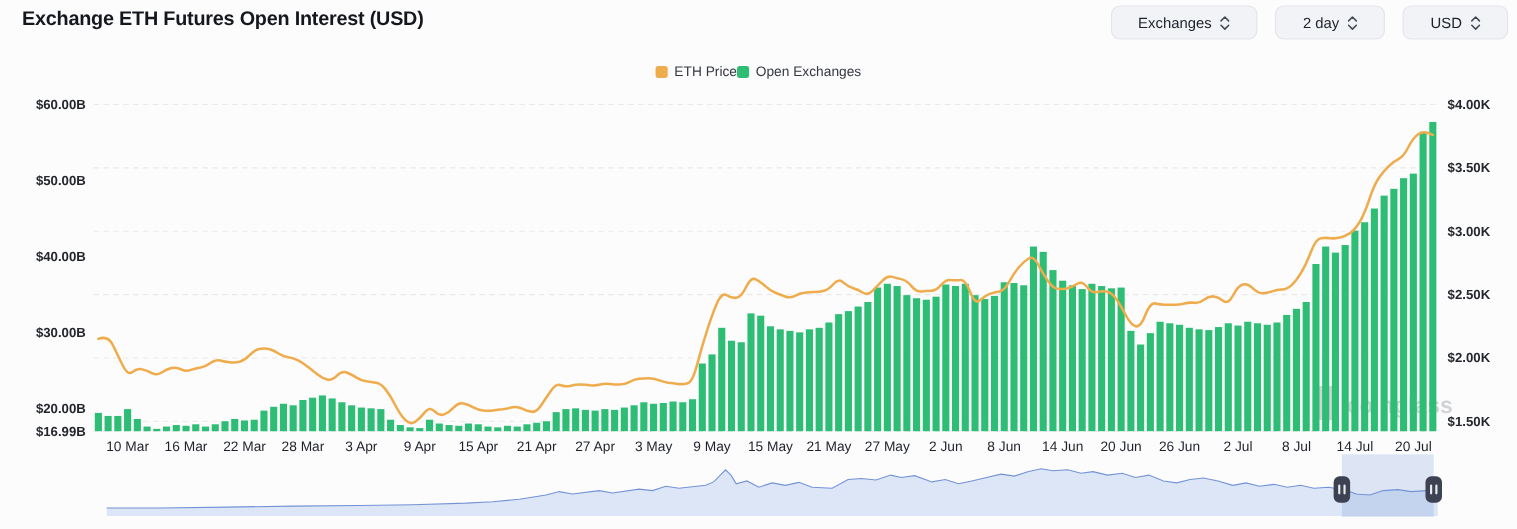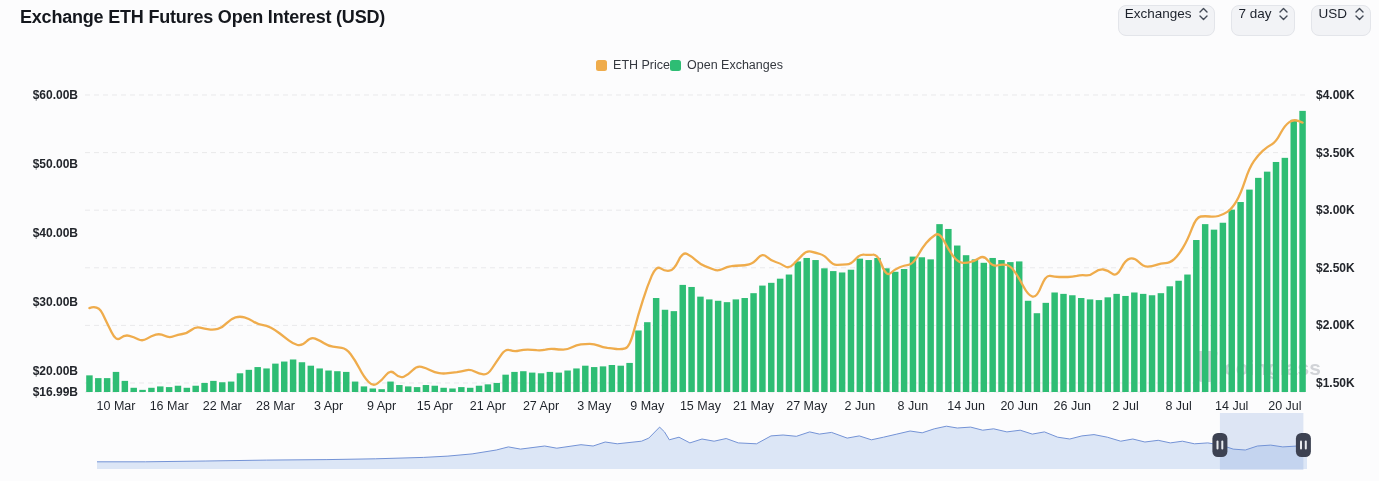--- a/index.html
+++ b/index.html
@@ -1,21 +1,21 @@
 <!DOCTYPE html>
 <html><head>
 <meta charset="utf-8">
 <style>
   html,body{margin:0;padding:0;background:#fdfdfe;}
   .app{position:relative;width:1379px;height:481px;background:#fcfcfd;overflow:hidden;
        font-family:"Liberation Sans",sans-serif;}
   .page-title{position:absolute;left:20px;top:7px;margin:0;font-size:18px;font-weight:700;
        color:#14171d;letter-spacing:-0.2px;}
   .controls{position:absolute;right:8px;top:5px;display:flex;gap:16px;}
-  .ctrl{display:flex;gap:8px;height:31px;padding:0 6px;background:#f2f3f6;
+  .ctrl{display:flex;align-items:center;gap:8px;height:31px;padding:0 24px;background:#f2f3f6;
        border:1px solid #e3e5ea;border-radius:8px;font-size:13.5px;color:#1c212b;cursor:pointer;
        font-family:inherit;}
   .ctrl svg{display:block;}
   .legend{position:absolute;top:58px;left:0;right:0;display:flex;justify-content:center;
        font-size:12.5px;color:#34383f;}
   .legend-item{display:flex;align-items:center;gap:6px;cursor:pointer;}
   .swatch{width:11px;height:11px;border-radius:2.5px;display:inline-block;background:#ccc;}
   #chart{position:absolute;left:0;top:0;}
 </style>
 </head>
@@ -26,21 +26,21 @@
   <h1 class="page-title">Exchange ETH Futures Open Interest (USD)</h1>
 
   <div class="controls">
     <button class="ctrl">
       <span>Exchanges</span>
       <svg width="9" height="16" viewBox="0 0 9 16">
           <path d="M1 6 L4.5 2.5 L8 6 M1 10 L4.5 13.5 L8 10" fill="none" stroke="#434a56" stroke-width="1.4" stroke-linecap="round" stroke-linejoin="round"></path>
         </svg>
     </button>
     <button class="ctrl">
-      <span>7 day</span>
+      <span>2 day</span>
       <svg width="9" height="16" viewBox="0 0 9 16">
           <path d="M1 6 L4.5 2.5 L8 6 M1 10 L4.5 13.5 L8 10" fill="none" stroke="#434a56" stroke-width="1.4" stroke-linecap="round" stroke-linejoin="round"></path>
         </svg>
     </button>
     <button class="ctrl">
       <span>USD</span>
       <svg width="9" height="16" viewBox="0 0 9 16">
           <path d="M1 6 L4.5 2.5 L8 6 M1 10 L4.5 13.5 L8 10" fill="none" stroke="#434a56" stroke-width="1.4" stroke-linecap="round" stroke-linejoin="round"></path>
         </svg>
     </button>

